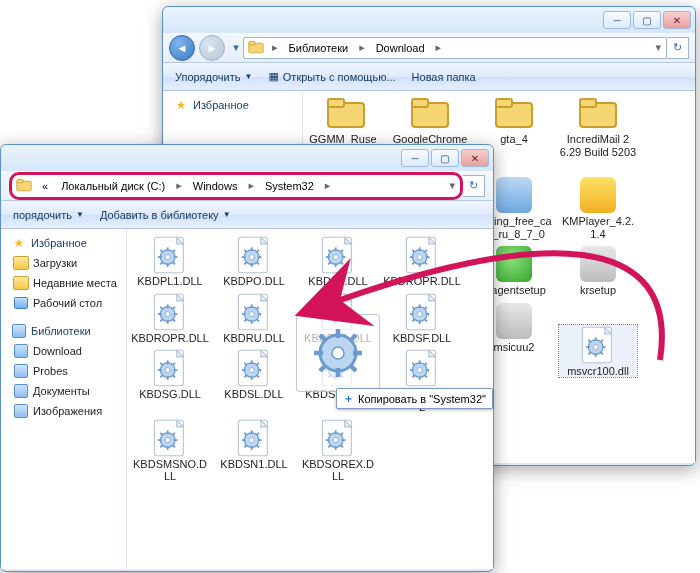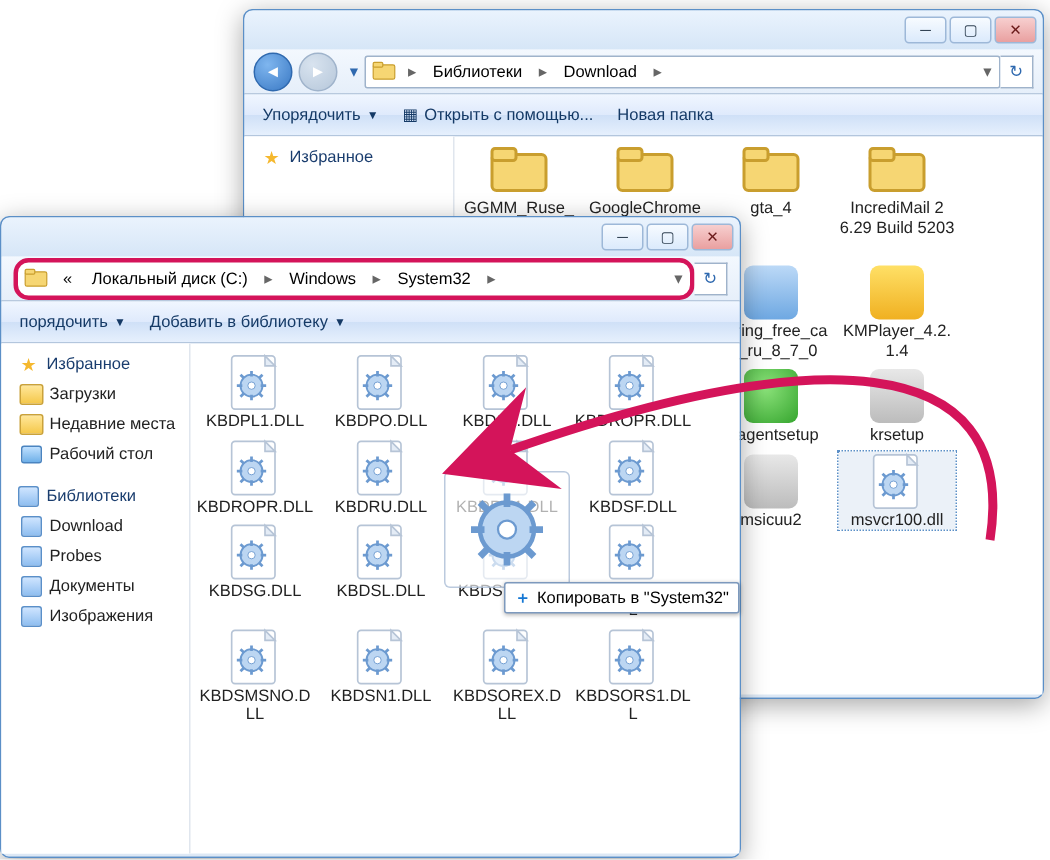--- a/index.html
+++ b/index.html
@@ -129,20 +129,21 @@
     display:flex; align-items:center; gap:4px;
     border-radius: 2px;
     white-space: nowrap;
     box-shadow: 0 1px 3px rgba(0,0,0,.3);
     pointer-events:none;
   }
   .copy-tip .plus { color:#1477d4; font-weight:bold; }
   .selected-src {
     outline: 1px dotted #5b8fc7;
     background: rgba(120,160,210,.15);
+    margin-top: 24px;
   }
   
   .ic-folder { width:16px;height:14px;background:linear-gradient(#ffe79a,#f5c84a);border:1px solid #caa23a;border-radius:2px; }
   .ic-star { color:#f5b82e; }
   .ic-lib { width:14px;height:14px;background:linear-gradient(#cfe5ff,#8fbef0);border:1px solid #5a8fc9;border-radius:2px; }
   .ic-desk { width:14px;height:12px;background:linear-gradient(#bfe0ff,#6fb0e8);border:1px solid #4a84c0;border-radius:2px; }
   .ic-app { width:36px; height:36px; border-radius:6px; }
   .app-green { background:radial-gradient(circle at 40% 35%, #8be27a, #35a52e); }
   .app-yellow { background:linear-gradient(#ffe066,#f0b021); }
   .app-blue { background:linear-gradient(#bcd9f7,#6ea8e2); }
@@ -520,28 +521,20 @@
           <div class="lbl">KBDSN1.DLL</div>
         </div>
         <div class="item">
           <div class="file-ico">
             <svg viewBox="0 0 36 36" width="40" height="40">
               <use href="#dllpage"></use>
             </svg>
           </div>
           <div class="lbl">KBDSOREX.DLL</div>
         </div>
-        <div class="item">
-          <div class="file-ico">
-            <svg viewBox="0 0 36 36" width="40" height="40">
-              <use href="#dllpage"></use>
-            </svg>
-          </div>
-          <div class="lbl">KBDSORS1.DLL</div>
-        </div>
       </div>
   </div>
 </div>
 
 <div class="drag-ghost" style="left:296px; top:314px;">
   <svg viewBox="0 0 36 36" width="54" height="54">
       <use href="#gear"></use>
     </svg>
 </div>
 <div class="copy-tip" style="left:336px; top:388px;">

